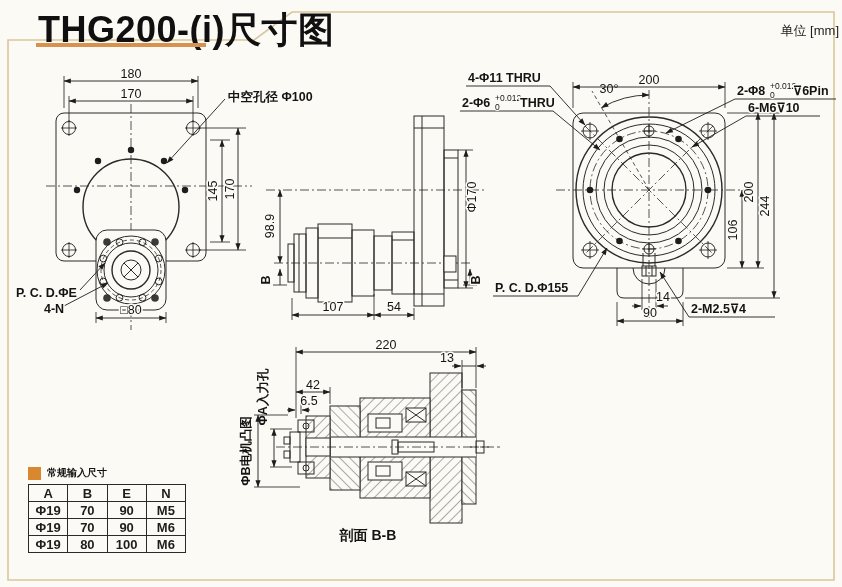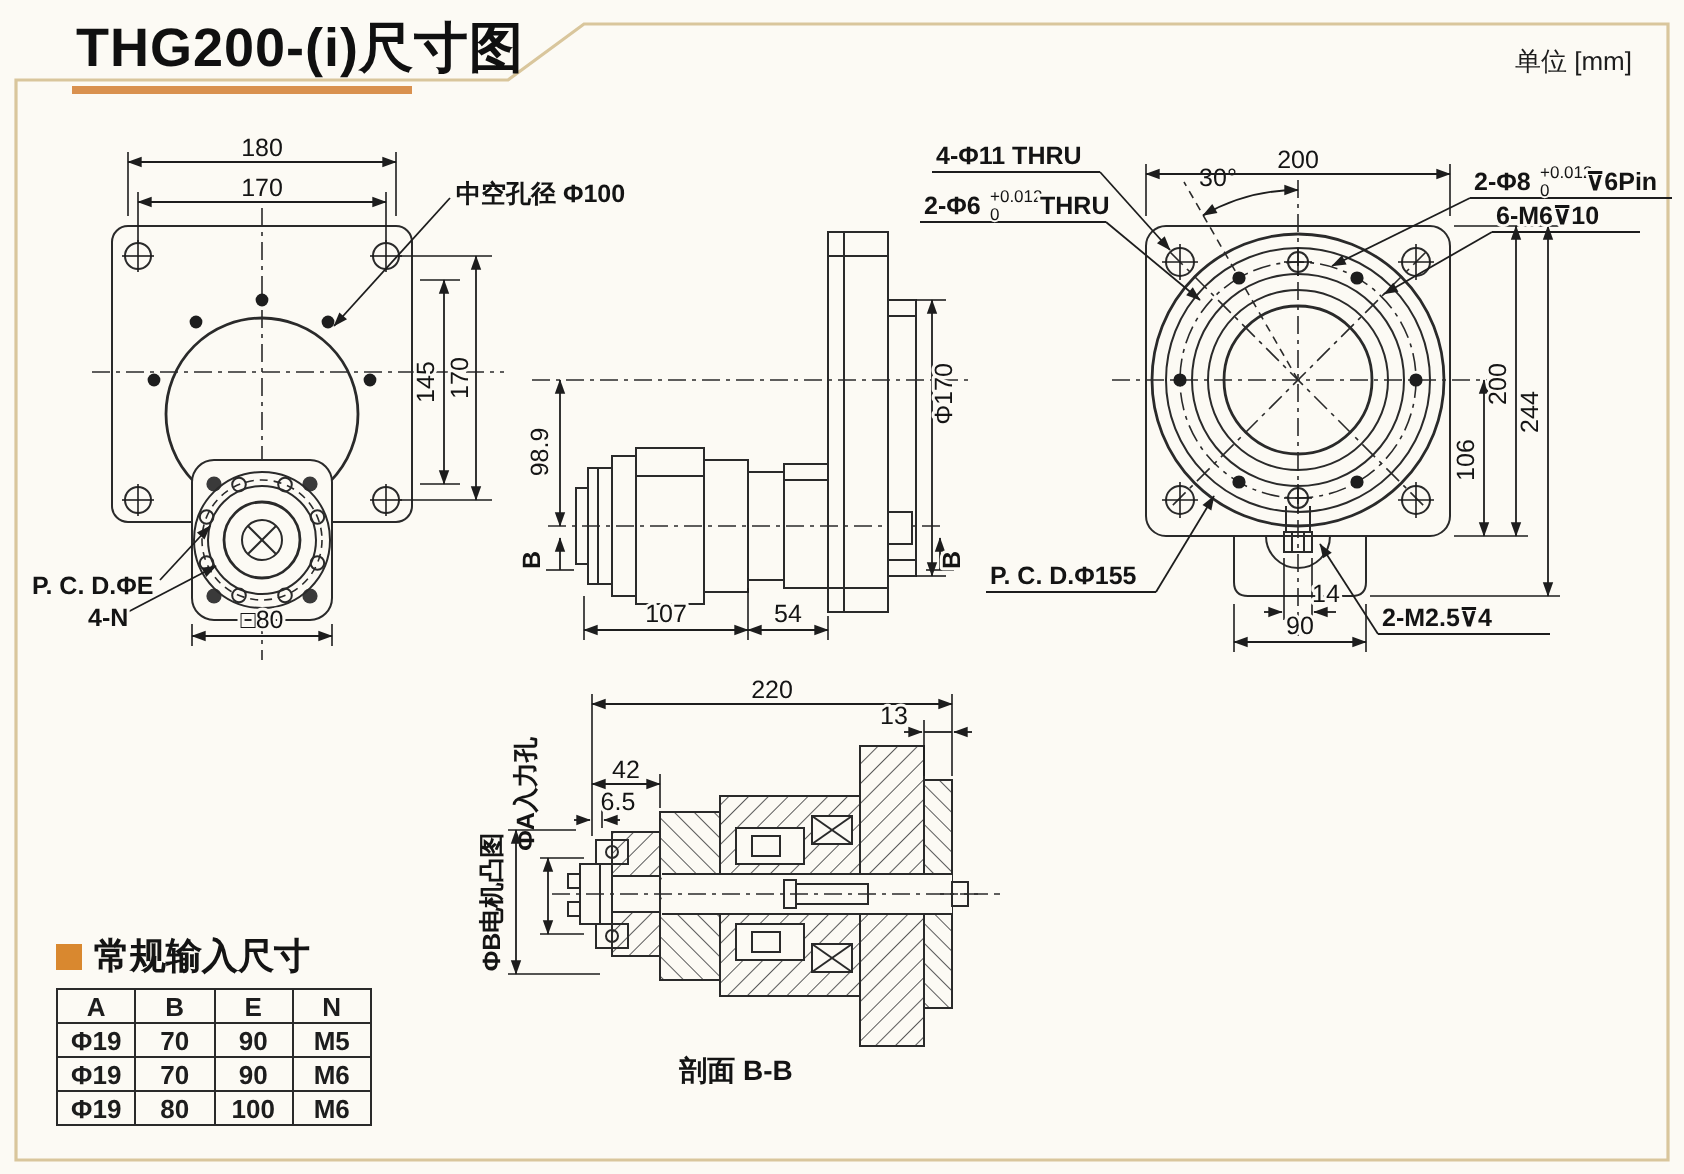--- a/index.html
+++ b/index.html
@@ -17,27 +17,27 @@
   .darkdot{fill:#3a3a3a;stroke:none;}
   .whitefill{fill:#fcfaf4;stroke:none;}
   .dtxt{font-family:"Liberation Sans",sans-serif;font-size:12.5px;fill:#141414;
         paint-order:stroke fill;stroke:#fcfaf4;stroke-width:3px;stroke-linejoin:round;}
   .btxt{font-family:"Liberation Sans",sans-serif;font-size:12.5px;font-weight:bold;fill:#141414;
         paint-order:stroke fill;stroke:#fcfaf4;stroke-width:3px;stroke-linejoin:round;}
   .stxt{font-family:"Liberation Sans",sans-serif;font-size:8.5px;fill:#141414;
         paint-order:stroke fill;stroke:#fcfaf4;stroke-width:2px;stroke-linejoin:round;}
   .cap{font-family:"Liberation Sans",sans-serif;font-size:14px;font-weight:bold;fill:#141414;}
   .frame{stroke:#d9c69c;stroke-width:1.6;fill:none;}
-  .hdr-title{position:absolute;left:38px;top:6px;font-size:27px;font-weight:bold;color:#101010;letter-spacing:0.5px;}
+  .hdr-title{position:absolute;left:38px;top:6px;font-size:36px;font-weight:bold;color:#101010;letter-spacing:0.5px;}
   .hdr-underline{position:absolute;left:36px;top:43px;width:170px;height:4px;background:#d9914f;}
-  .hdr-unit{position:absolute;right:26px;top:22px;font-size:13px;color:#1d1d1d;}
+  .hdr-unit{position:absolute;right:3px;top:22px;font-size:13px;color:#1d1d1d;}
   .tbl-block{position:absolute;left:28px;top:466px;width:158px;}
   .tbl-title-row{display:flex;align-items:center;gap:6px;margin-bottom:4px;}
   .bullet{width:13px;height:13px;background:#d9882f;display:inline-block;flex:0 0 auto;}
-  .tbl-title{font-weight:bold;font-size:18px;color:#141414;}
+  .tbl-title{font-weight:bold;font-size:10px;color:#141414;}
   .tbl-block table{border-collapse:collapse;width:100%;font-size:13px;font-weight:bold;color:#1d1d1d;table-layout:fixed;}
   .tbl-block th,.tbl-block td{border:1.3px solid #2a2a2a;text-align:center;height:16px;padding:0;font-weight:bold;}
 </style>
 </head>
 <body>
 
 <div class="page">
 
 <svg width="842" height="587" viewBox="0 0 842 587">
   <defs>

